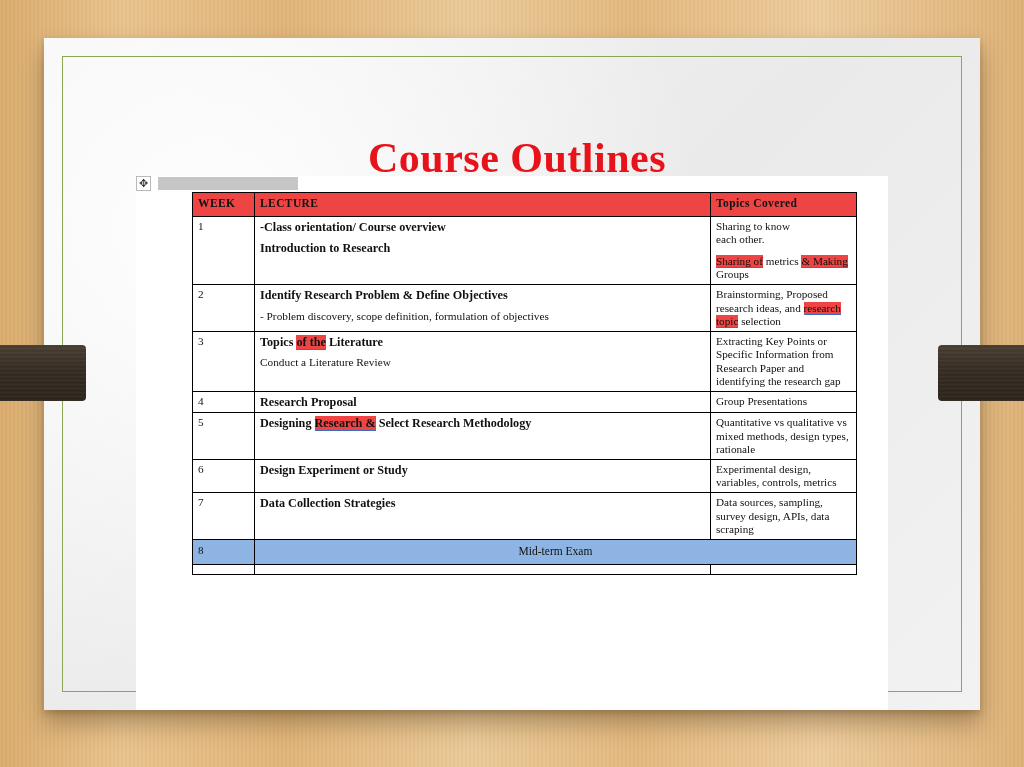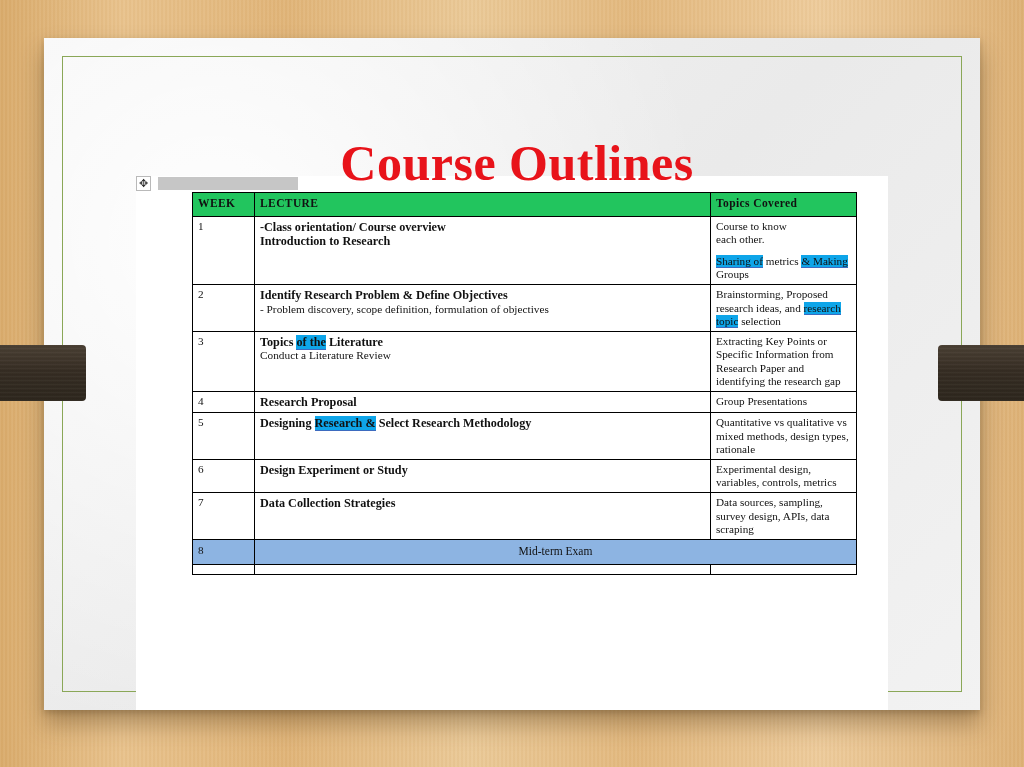--- a/index.html
+++ b/index.html
@@ -67,21 +67,21 @@
     border: 1.5px solid #8aa757;
   }
 
   
   #title {
     position: absolute;
     left: 10px; right: 0; top: 96px;
     text-align: center;
     font-family: "Liberation Serif", serif;
     font-weight: bold;
-    font-size: 50px;
+    font-size: 42px;
     letter-spacing: 0.5px;
     color: #e8131a;
     z-index: 5;
   }
 
   
   #doc {
     position: absolute;
     left: 92px; top: 138px;
     width: 752px; height: 534px;
@@ -128,21 +128,21 @@
   }
   table.outline td, table.outline th {
     border: 1.6px solid #000000;
     vertical-align: top;
     padding: 3px 5px 3px 5px;
     font-size: 11.2px;
     line-height: 1.18;
     color: #111;
   }
   table.outline thead th {
-    background: #22c55e;
+    background: #ef4444;
     text-align: left;
     font-weight: bold;
     font-size: 11.5px;
     letter-spacing: 0.4px;
     padding-top: 4px; padding-bottom: 5px;
     height: 22px;
   }
   col.c-week   { width: 62px; }
   col.c-lect   { width: 456px; }
   col.c-topics { width: 146px; }
@@ -155,30 +155,31 @@
   td.lecture { padding-left: 12px; padding-top: 6px; }
   td.topics  { padding-left: 6px;  padding-top: 5px; font-size: 11px; line-height: 1.24; }
 
   .l-main {
     font-weight: bold;
     font-size: 12.2px;
     display: block;
   }
   .l-sub {
     display: block;
+    margin-top: 7px;
     font-size: 11.3px;
     font-weight: normal;
   }
   .l-sub.bold { font-weight: bold; font-size: 12.2px; }
   .t-para { display: block; }
   .t-gap  { display: block; height: 9px; }
 
   
   .hl {
-    background: #0ea5e9;
+    background: #ef4444;
     border-bottom: 1.6px solid #3d6bbf;
   }
 
   tr.midterm td {
     background: #8db4e2;
     font-weight: normal;
   }
   tr.midterm td.mid-label {
     text-align: center;
     font-size: 11.5px;
@@ -226,21 +227,21 @@
         </thead>
         <tbody>
 
           <tr>
             <td class="week">1</td>
             <td class="lecture">
               <span class="l-main">-Class orientation/ Course overview</span>
               <span class="l-sub bold">Introduction to Research</span>
             </td>
             <td class="topics">
-              <span class="t-para">Course to know</span>
+              <span class="t-para">Sharing to know</span>
               <span class="t-para">each other.</span>
               <span class="t-gap"></span>
               <span class="t-para"><span class="hl">Sharing of</span><span> metrics </span><span class="hl">&amp; Making</span><span> Groups</span></span>
             </td>
           </tr>
 
           <tr>
             <td class="week">2</td>
             <td class="lecture">
               <span class="l-main">Identify Research Problem &amp; Define Objectives</span>

